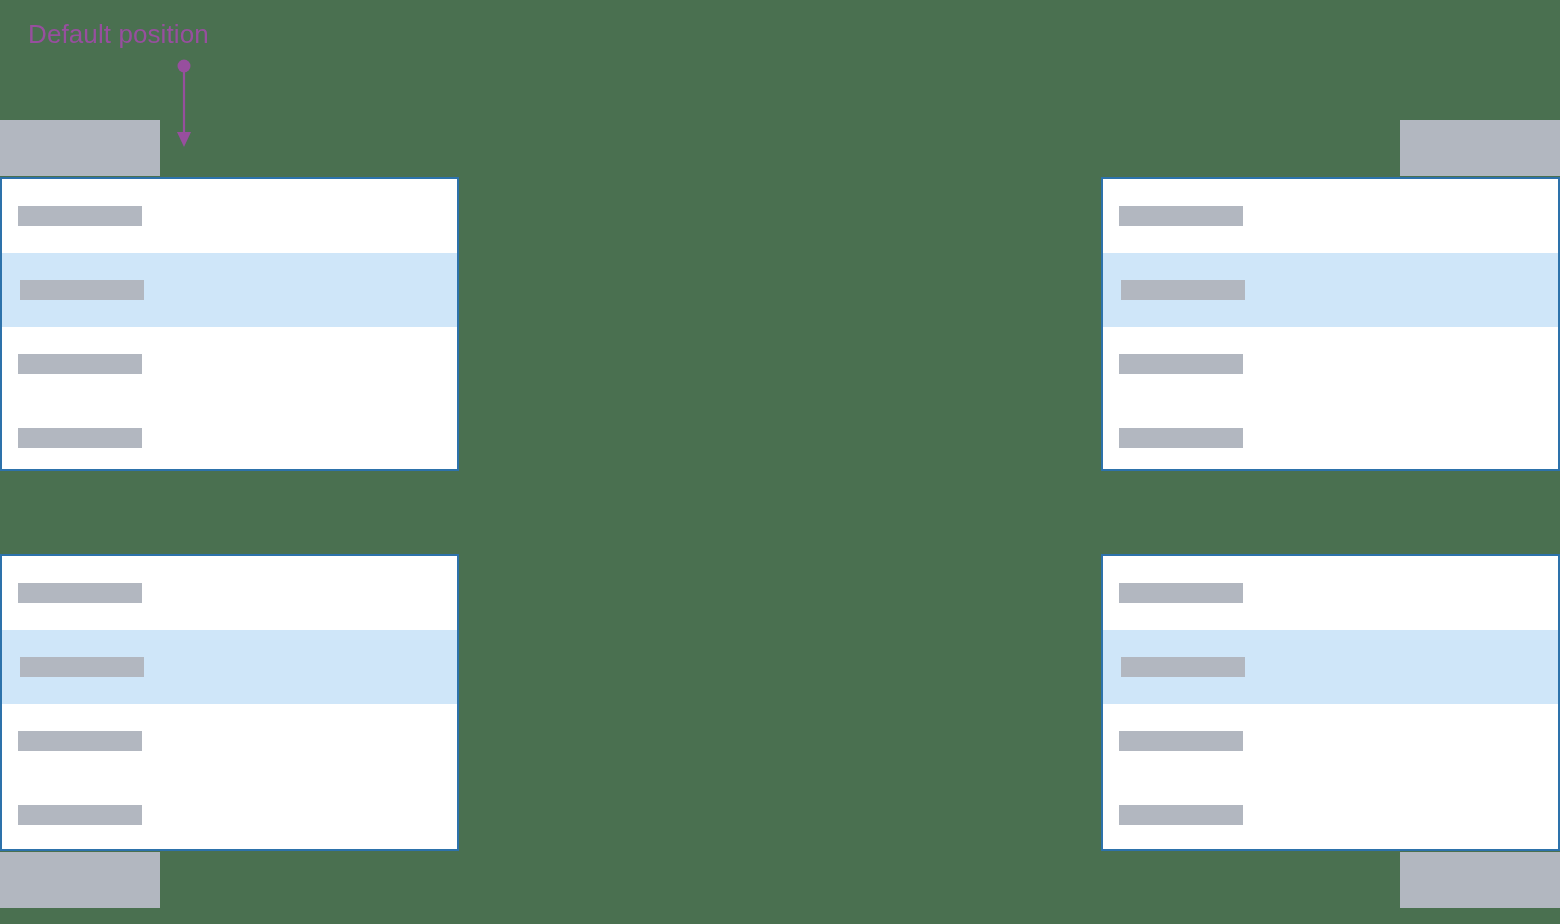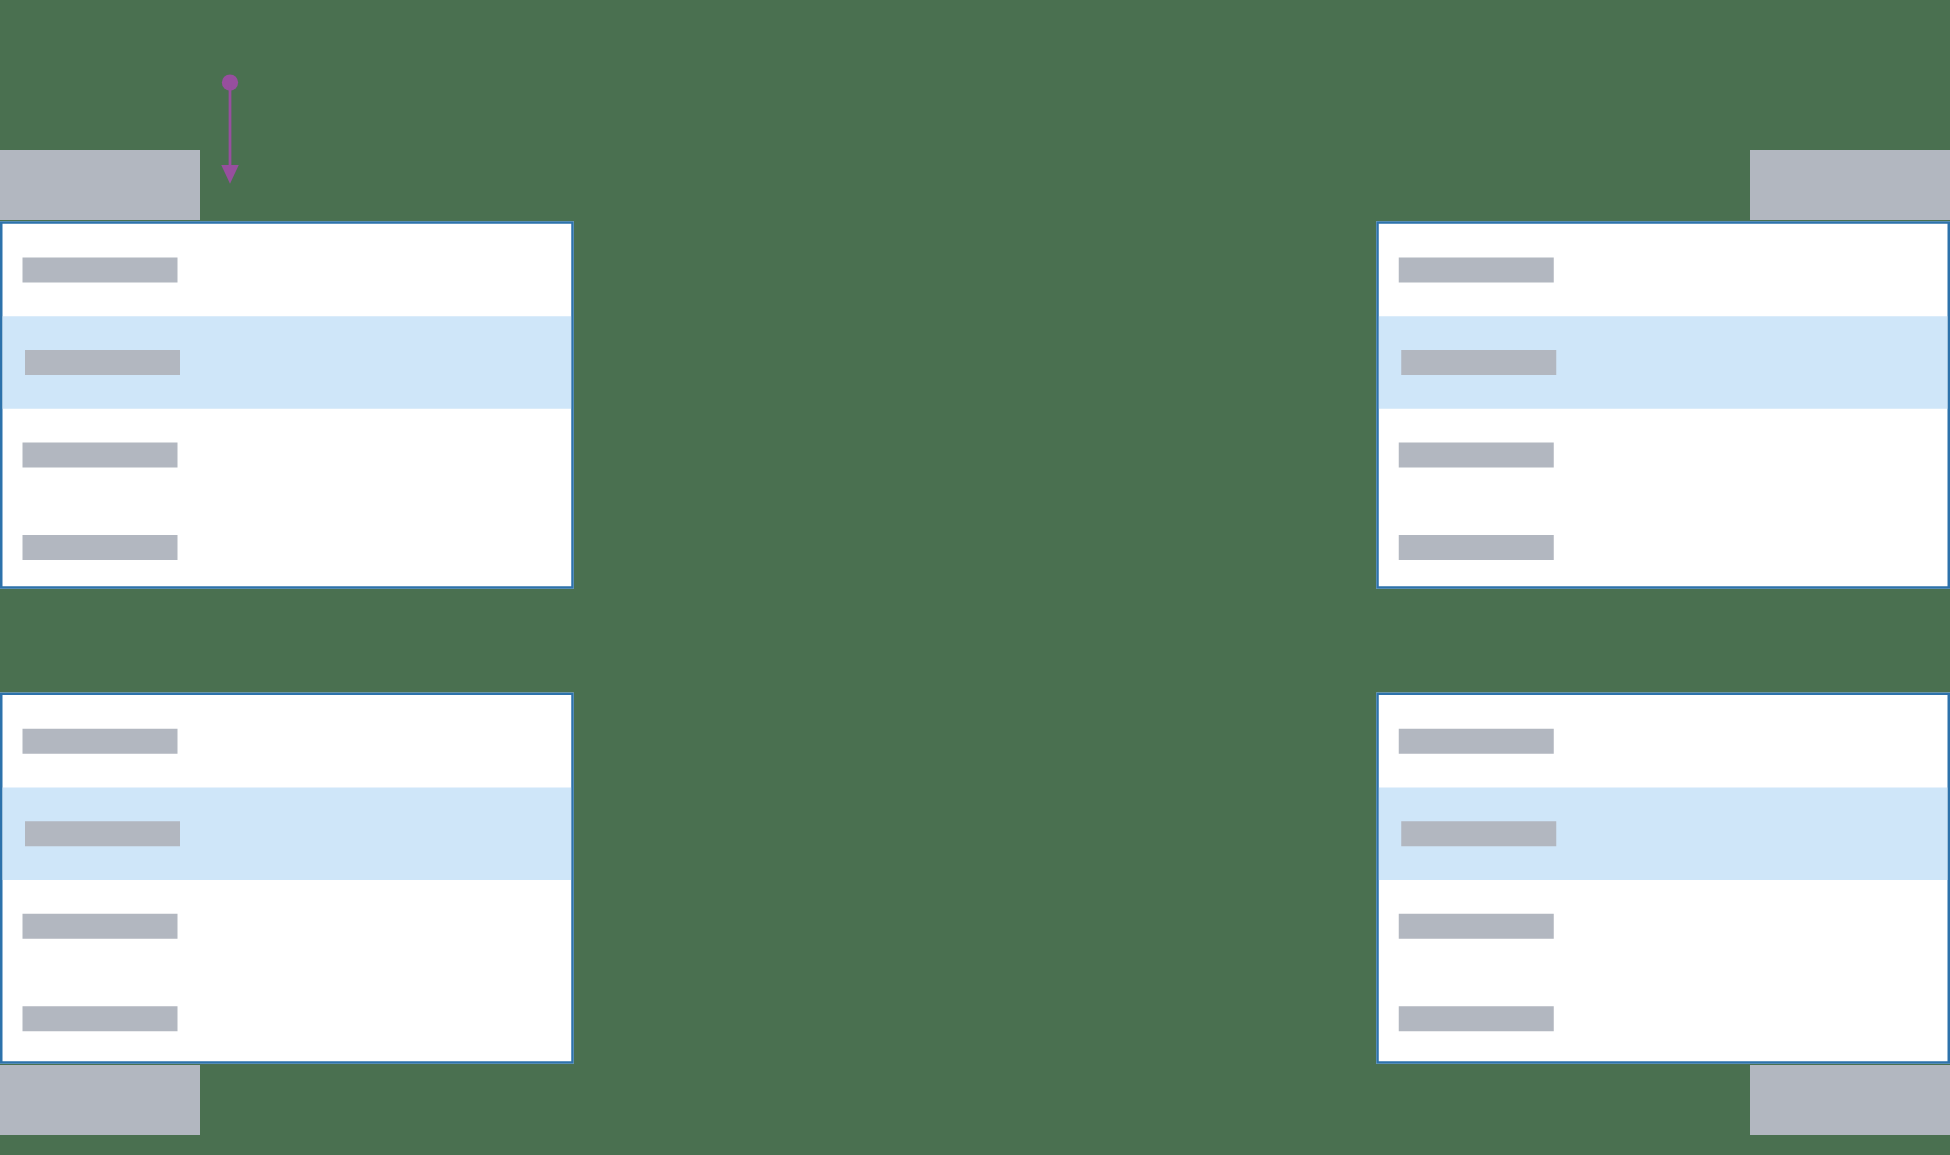--- a/index.html
+++ b/index.html
@@ -93,20 +93,21 @@
   }
   .panel-row.is-highlighted .row-bar {
     margin-left: 18px;
   }
 </style>
 </head>
 <body style="background: rgb(74, 112, 80);">
 
 <div class="stage">
 
+  <div class="annotation-label" style="color: rgb(151, 79, 158);">Default position</div>
 
   <div class="annotation-arrow">
     <svg width="32" height="96" viewBox="0 0 32 96" xmlns="http://www.w3.org/2000/svg" aria-hidden="true">
       <circle cx="16" cy="10" r="6.5" fill="#974f9e"></circle>
       <line x1="16" y1="12" x2="16" y2="78" stroke="#974f9e" stroke-width="2.2"></line>
       <polygon points="16,91 9,76 23,76" fill="#974f9e"></polygon>
     </svg>
   </div>
 
   <div class="trigger trigger-tl" style="background: rgb(178, 183, 192);"></div>

